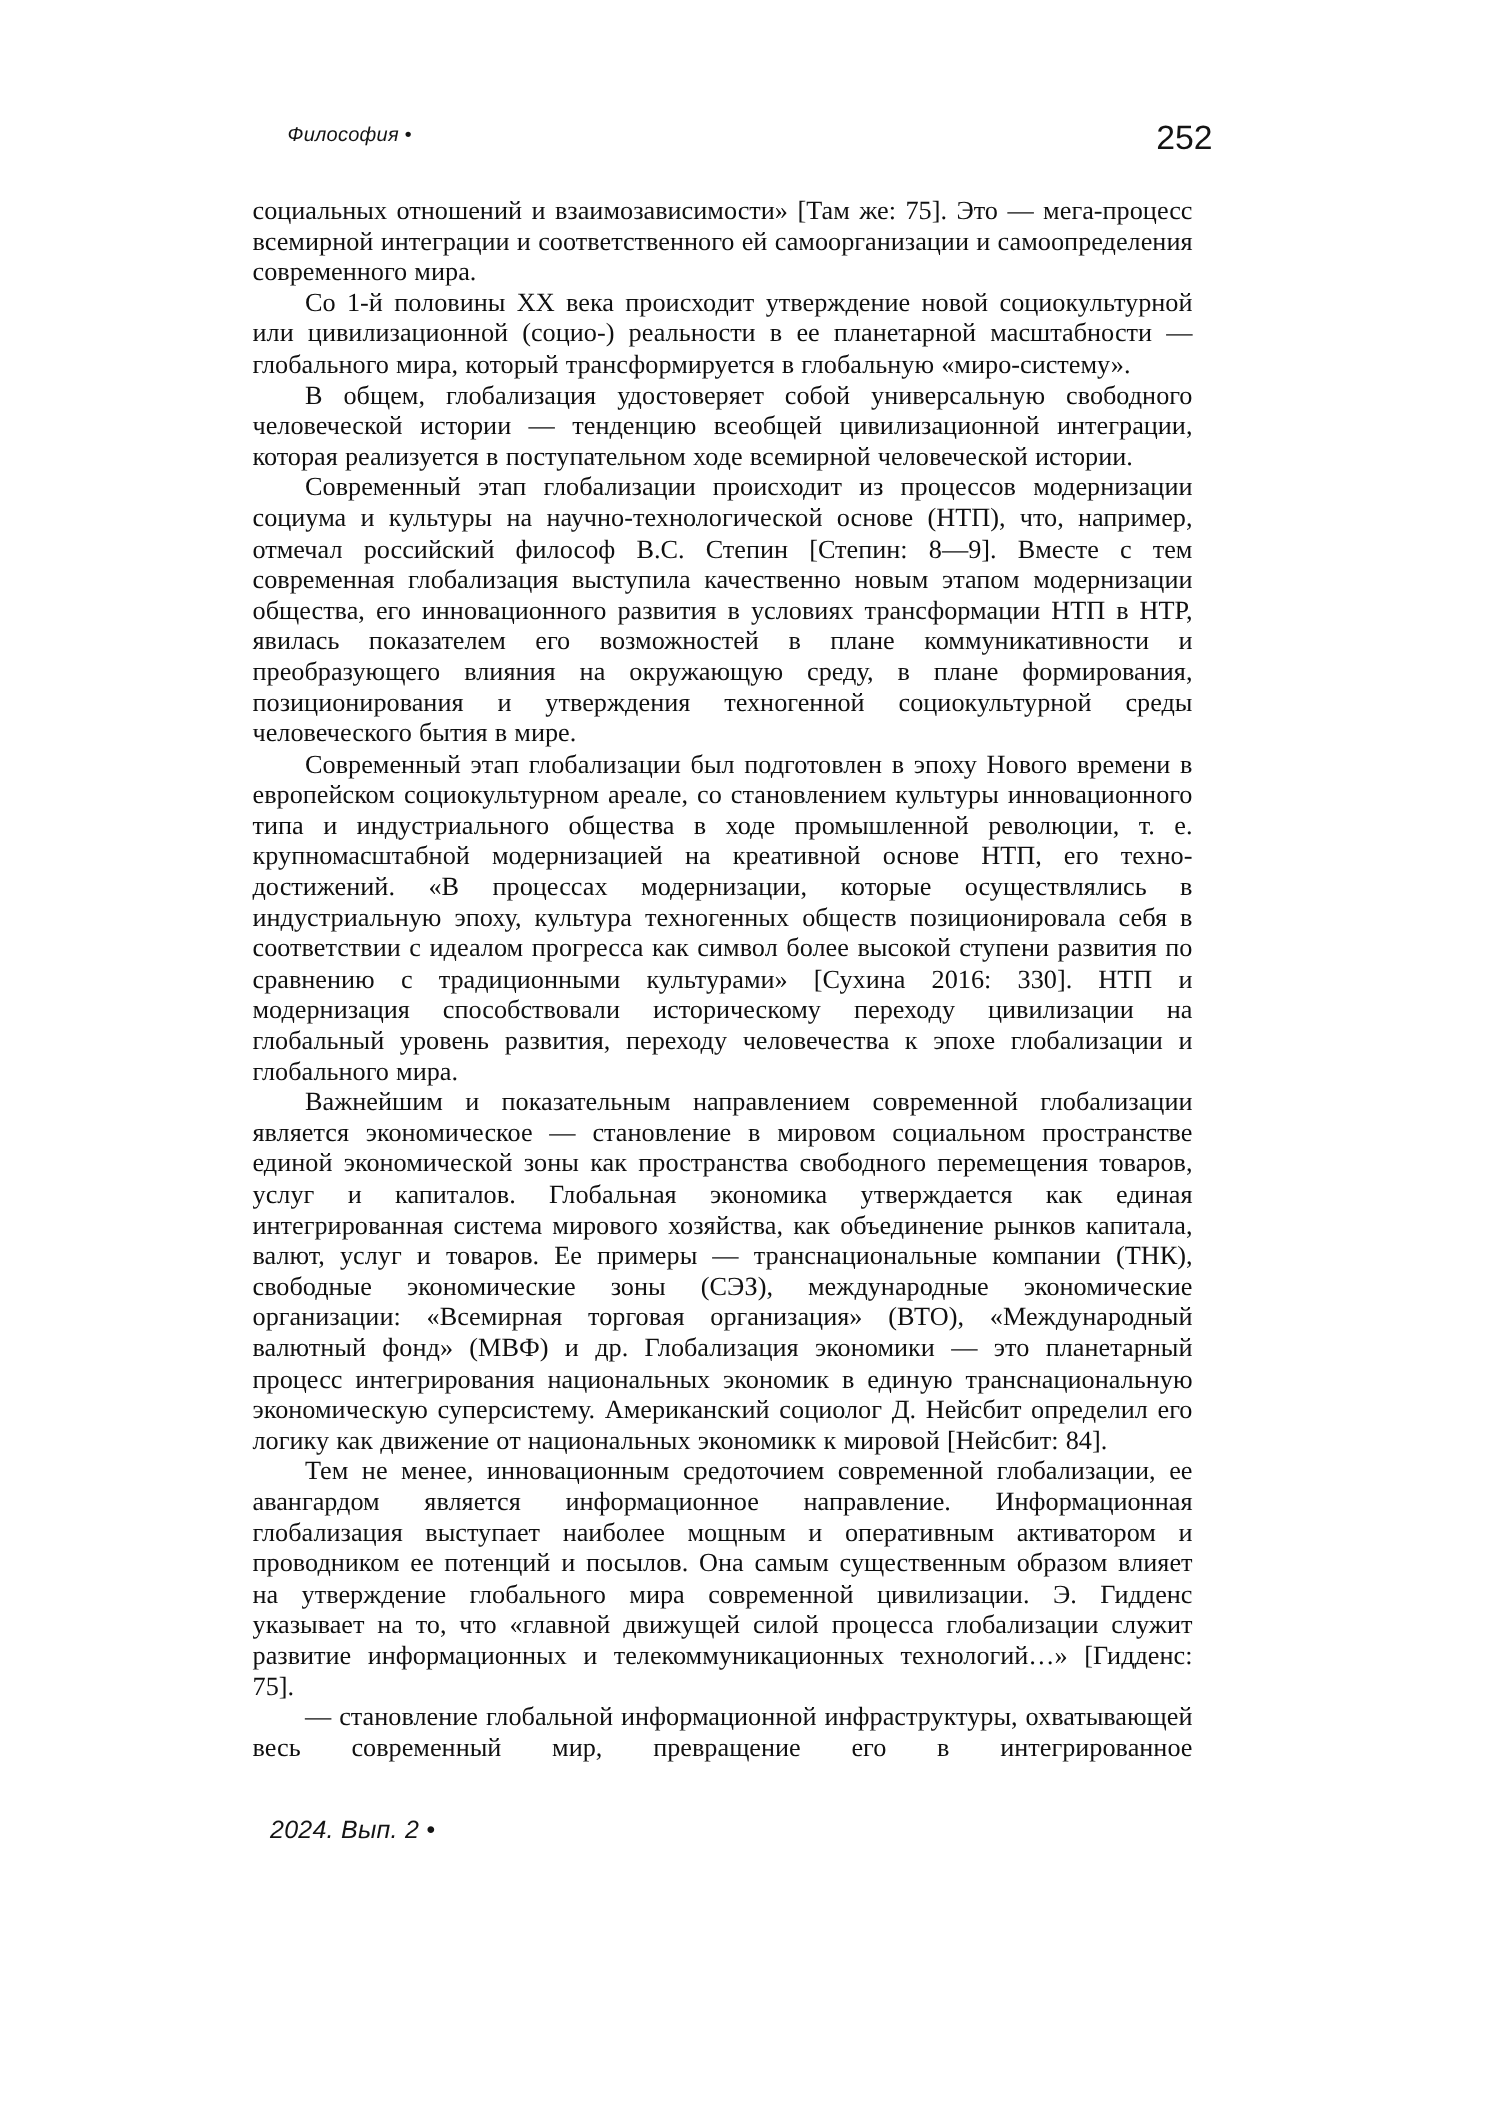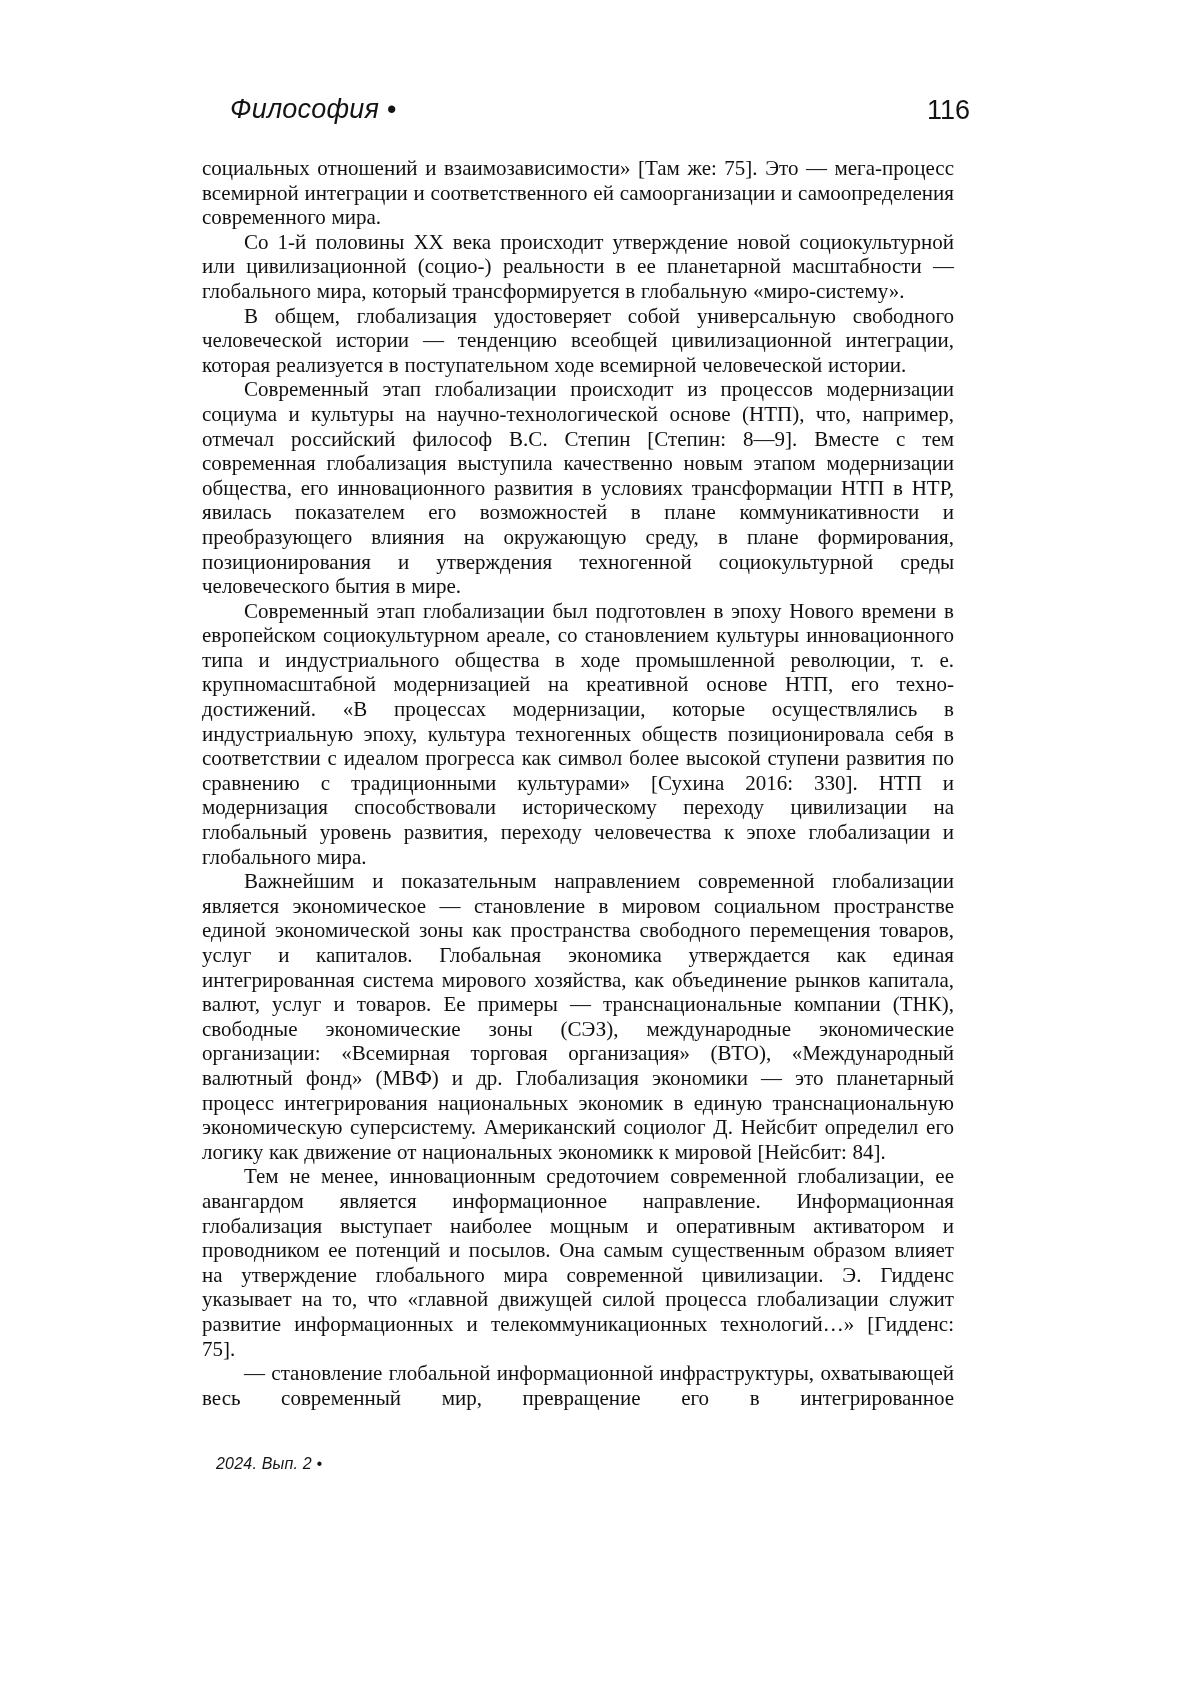--- a/index.html
+++ b/index.html
@@ -23,21 +23,21 @@
     right: 230px;
     top: 97px;
     height: 34px;
   }
   .section-label {
     position: absolute;
     left: 0;
     top: 0;
     font-family: "Liberation Sans", sans-serif;
     font-style: italic;
-    font-size: 27px;
+    font-size: 16px;
     line-height: 24px;
     color: #141414;
     letter-spacing: 0.2px;
   }
   .page-number {
     position: absolute;
     right: 0;
     top: -2px;
     font-family: "Liberation Sans", sans-serif;
     font-size: 27px;
@@ -71,32 +71,32 @@
     text-align-last: justify;
   }
 
   
   .page-footer {
     position: absolute;
     left: 216px;
     top: 1452px;
     font-family: "Liberation Sans", sans-serif;
     font-style: italic;
-    font-size: 16px;
+    font-size: 20px;
     line-height: 24px;
     color: #141414;
     letter-spacing: 0.2px;
   }
 </style>
 </head>
 <body>
 
 <header class="page-header">
   <span class="section-label">Философия •</span>
-  <span class="page-number">116</span>
+  <span class="page-number">252</span>
 </header>
 
 <main class="body-text">
   <p class="no-indent">социальных отношений и взаимозависимости» [Там же: 75]. Это — мега-процесс всемирной интеграции и соответственного ей самоорганизации и самоопределения современного мира.</p>
   <p>Со 1-й половины XX века происходит утверждение новой социокультурной или цивилизационной (социо-) реальности в ее планетарной масштабности — глобального мира, который трансформируется в глобальную «миро-систему».</p>
   <p>В общем, глобализация удостоверяет собой универсальную свободного человеческой истории — тенденцию всеобщей цивилизационной интеграции, которая реализуется в поступательном ходе всемирной человеческой истории.</p>
   <p>Современный этап глобализации происходит из процессов модернизации социума и культуры на научно-технологической основе (НТП), что, например, отмечал российский философ В.С. Степин [Степин: 8—9]. Вместе с тем современная глобализация выступила качественно новым этапом модернизации общества, его инновационного развития в условиях трансформации НТП в НТР, явилась показателем его возможностей в плане коммуникативности и преобразующего влияния на окружающую среду, в плане формирования, позиционирования и утверждения техногенной социокультурной среды человеческого бытия в мире.</p>
   <p>Современный этап глобализации был подготовлен в эпоху Нового времени в европейском социокультурном ареале, со становлением культуры инновационного типа и индустриального общества в ходе промышленной революции, т. е. крупномасштабной модернизацией на креативной основе НТП, его техно-достижений. «В процессах модернизации, которые осуществлялись в индустриальную эпоху, культура техногенных обществ позиционировала себя в соответствии с идеалом прогресса как символ более высокой ступени развития по сравнению с традиционными культурами» [Сухина 2016: 330]. НТП и модернизация способствовали историческому переходу цивилизации на глобальный уровень развития, переходу человечества к эпохе глобализации и глобального мира.</p>
   <p>Важнейшим и показательным направлением современной глобализации является экономическое — становление в мировом социальном пространстве единой экономической зоны как пространства свободного перемещения товаров, услуг и капиталов. Глобальная экономика утверждается как единая интегрированная система мирового хозяйства, как объединение рынков капитала, валют, услуг и товаров. Ее примеры — транснациональные компании (ТНК), свободные экономические зоны (СЭЗ), международные экономические организации: «Всемирная торговая организация» (ВТО), «Международный валютный фонд» (МВФ) и др. Глобализация экономики — это планетарный процесс интегрирования национальных экономик в единую транснациональную экономическую суперсистему. Американский социолог Д. Нейсбит определил его логику как движение от национальных экономикк к мировой [Нейсбит: 84].</p>
   <p>Тем не менее, инновационным средоточием современной глобализации, ее авангардом является информационное направление. Информационная глобализация выступает наиболее мощным и оперативным активатором и проводником ее потенций и посылов. Она самым существенным образом влияет на утверждение глобального мира современной цивилизации. Э. Гидденс указывает на то, что «главной движущей силой процесса глобализации служит развитие информационных и телекоммуникационных технологий…» [Гидденс: 75].</p>

